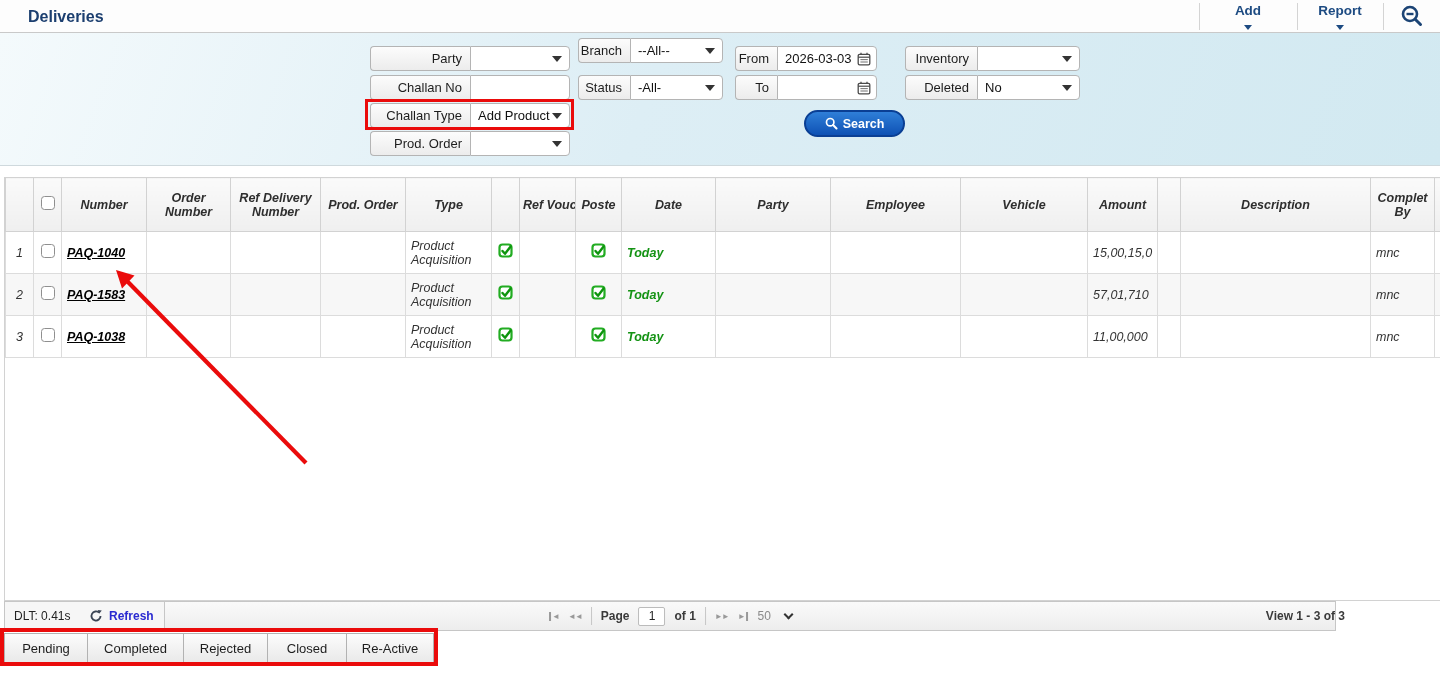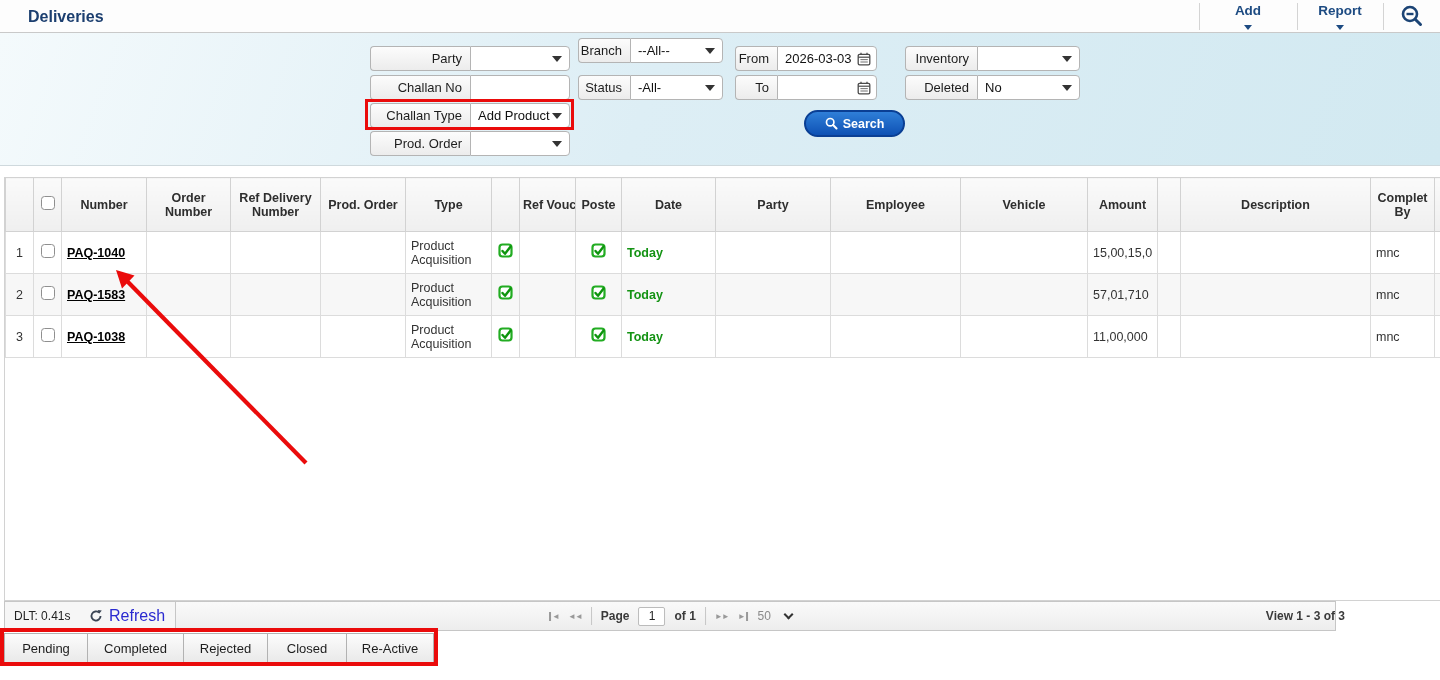--- a/index.html
+++ b/index.html
@@ -24,40 +24,40 @@
     padding:0 7px; font-size:13px; color:#111; position:relative; }
   .caret { position:absolute; right:7px; top:9px; width:0; height:0;
     border-left:5px solid transparent; border-right:5px solid transparent; border-top:6px solid #333; }
   .calicon { position:absolute; right:5px; top:5px; }
   .searchbtn { position:absolute; left:804px; top:77px; width:101px; height:27px; border-radius:14px;
     background:linear-gradient(#2f7fd8,#0e51b4); border:2px solid #0a3f94; color:#fff; font-size:12.5px; font-weight:bold;
     display:flex; align-items:center; justify-content:center; gap:5px; cursor:pointer; }
 
   
   .gridbox { position:absolute; left:4px; top:177px; width:1436px; height:424px;
-    border-left:1px solid #d2d2d2; border-bottom:1px solid #d2d2d2; background:#fff; }
+    border-left:1px solid #d2d2d2; border-bottom:1px solid #d2d2d2; background:#fff;font-style:italic; }
   table.grid { border-collapse:collapse; table-layout:fixed; width:1509px; }
   table.grid th { background:linear-gradient(#fafafa,#efefef); border:1px solid #d2d2d2; font-size:12.5px; font-weight:bold;
     color:#2e2e2e; text-align:center; vertical-align:middle; height:54px; padding:2px 3px; overflow:hidden; }
   table.grid td { border:1px solid #dcdcdc; border-top:none; height:42px; font-size:12.5px; color:#333;
     vertical-align:middle; padding:2px 5px; overflow:hidden; white-space:normal; }
   table.grid tr.alt td { background:#f7f7f7; }
   td.center { text-align:center; }
   td.nowrap, th.nowrap { white-space:nowrap; }
   .rowlink { color:#000000; text-decoration:underline; font-weight:bold; cursor:pointer; }
   .today { color:#149314; font-weight:bold; }
   .cb { width:14px; height:14px; border:1.6px solid #8f8f8f; border-radius:3.5px; background:#fff; display:inline-block; cursor:pointer; }
 
   
   .pager { position:absolute; left:4px; top:601px; width:1332px; height:30px;
     background:linear-gradient(#fafafa,#ededed); border:1px solid #c6c6c6; font-size:11.5px; color:#333; }
   .dltbox { position:absolute; left:0; top:0; height:28px; padding:0 9px; display:flex; align-items:center;
     border-right:1px solid #c6c6c6; background:#f6f6f6; font-size:12px; color:#222; }
   .refreshbox { position:absolute; left:74px; top:0; height:28px; padding:0 10px; display:flex; align-items:center; gap:6px;
-    border-right:1px solid #c6c6c6; background:#f6f6f6; color:#2a2ad0; font-weight:normal; font-size:16px; cursor:pointer; }
+    border-right:1px solid #c6c6c6; background:#f6f6f6; color:#2a2ad0; font-weight:bold; font-size:12px; cursor:pointer; }
   .pagerctr { position:absolute; left:50%; top:0; transform:translateX(-50%); height:28px; display:flex; align-items:center; gap:9px; }
   .pgbtn { color:#999; font-size:8px; letter-spacing:-1px; display:flex; align-items:center; cursor:pointer; }
   .pgbar { display:inline-block; width:2px; height:9px; background:#999; margin:0 1px; }
   .pgsep { width:1px; height:18px; background:#c6c6c6; }
   .pagelbl { font-weight:bold; color:#3a3a3a; font-size:12px; }
   .pageinput { width:27px; height:19px; background:#fff; border:1px solid #bbb; border-radius:2px;
     display:flex; align-items:center; justify-content:center; font-size:12px; color:#222; }
   .sizesel { color:#8a8a8a; font-size:12px; display:flex; align-items:center; gap:14px; cursor:pointer; }
   .chevdown { width:7px; height:7px; border-right:2px solid #333; border-bottom:2px solid #333; transform:rotate(45deg); margin-top:-4px; }
   .viewinfo { position:absolute; right:-10px; top:7px; font-size:12px; font-weight:bold; color:#3a3a3a; white-space:nowrap; }

